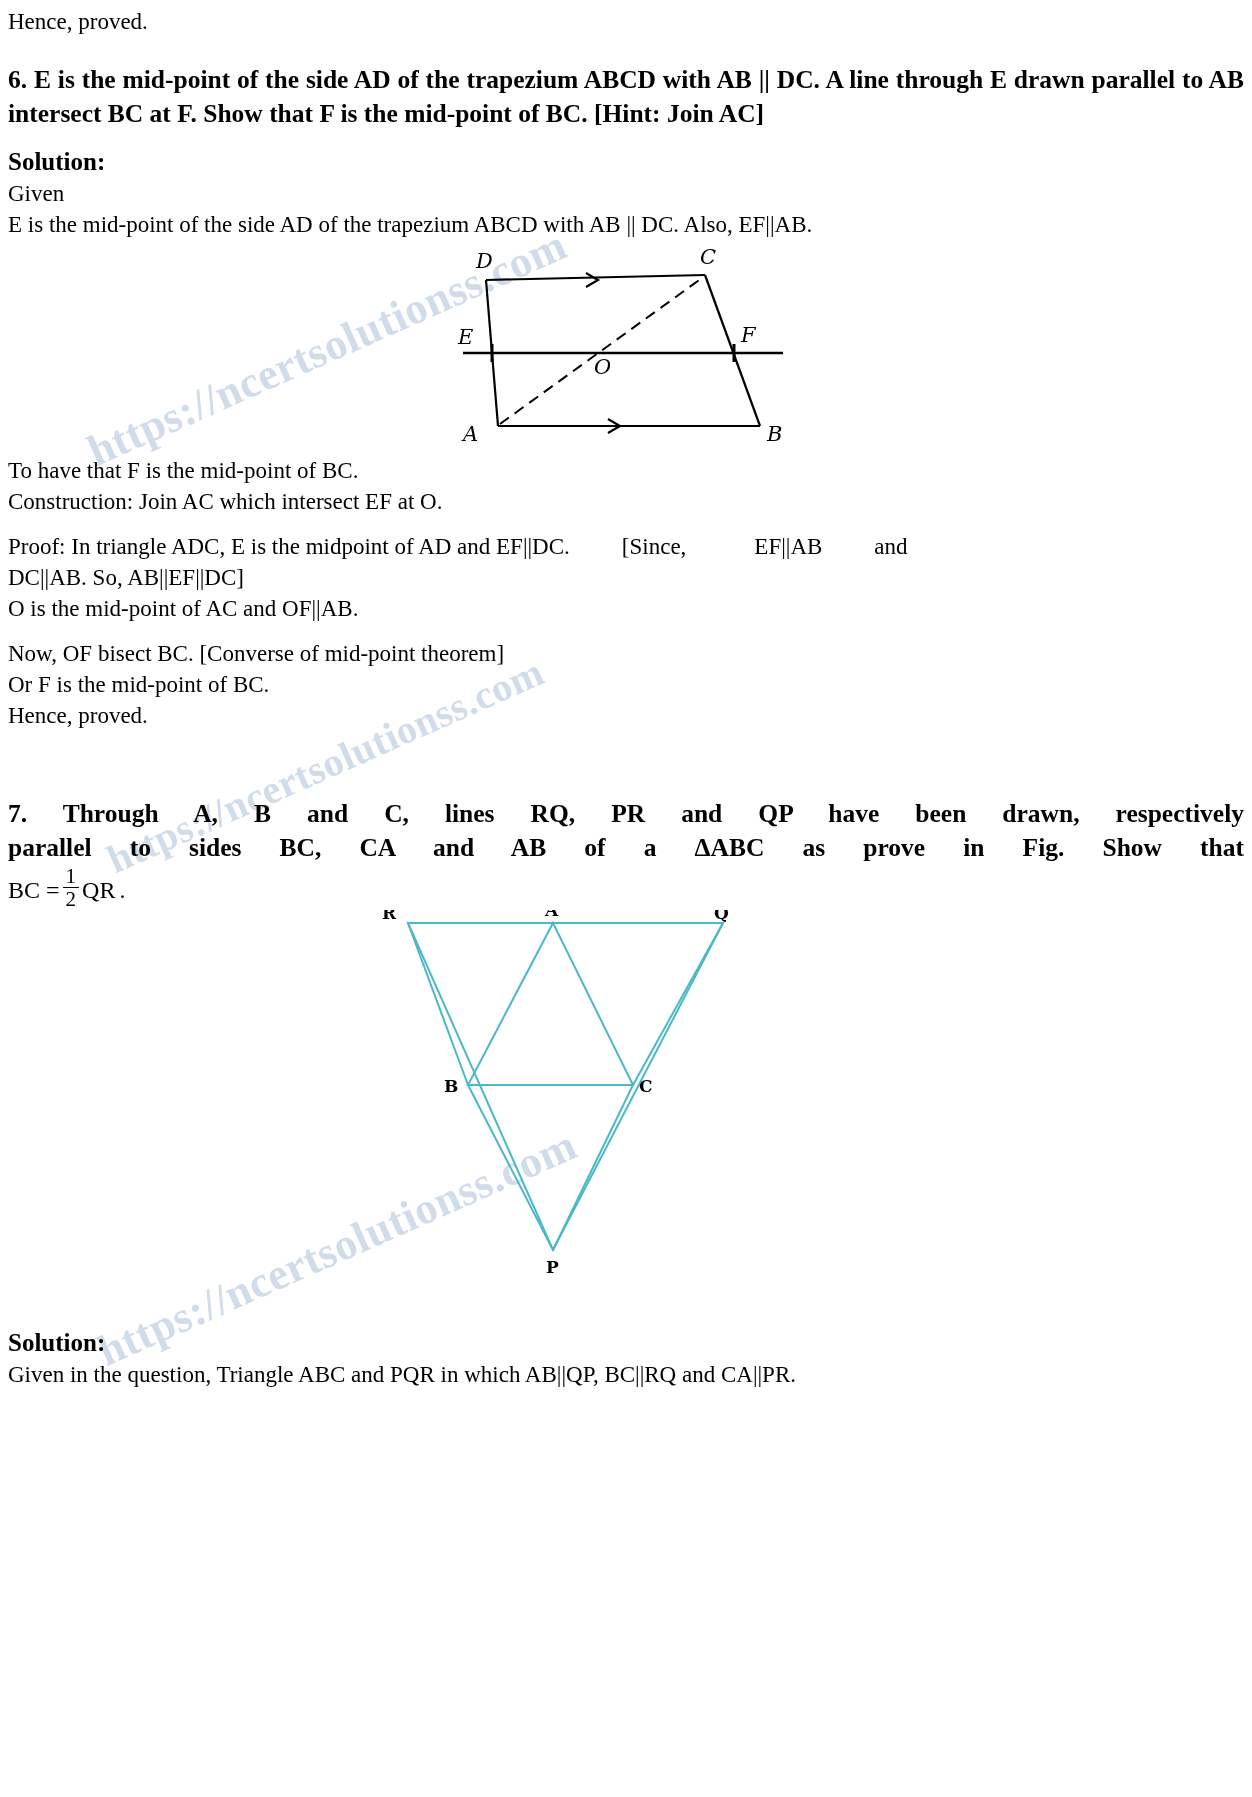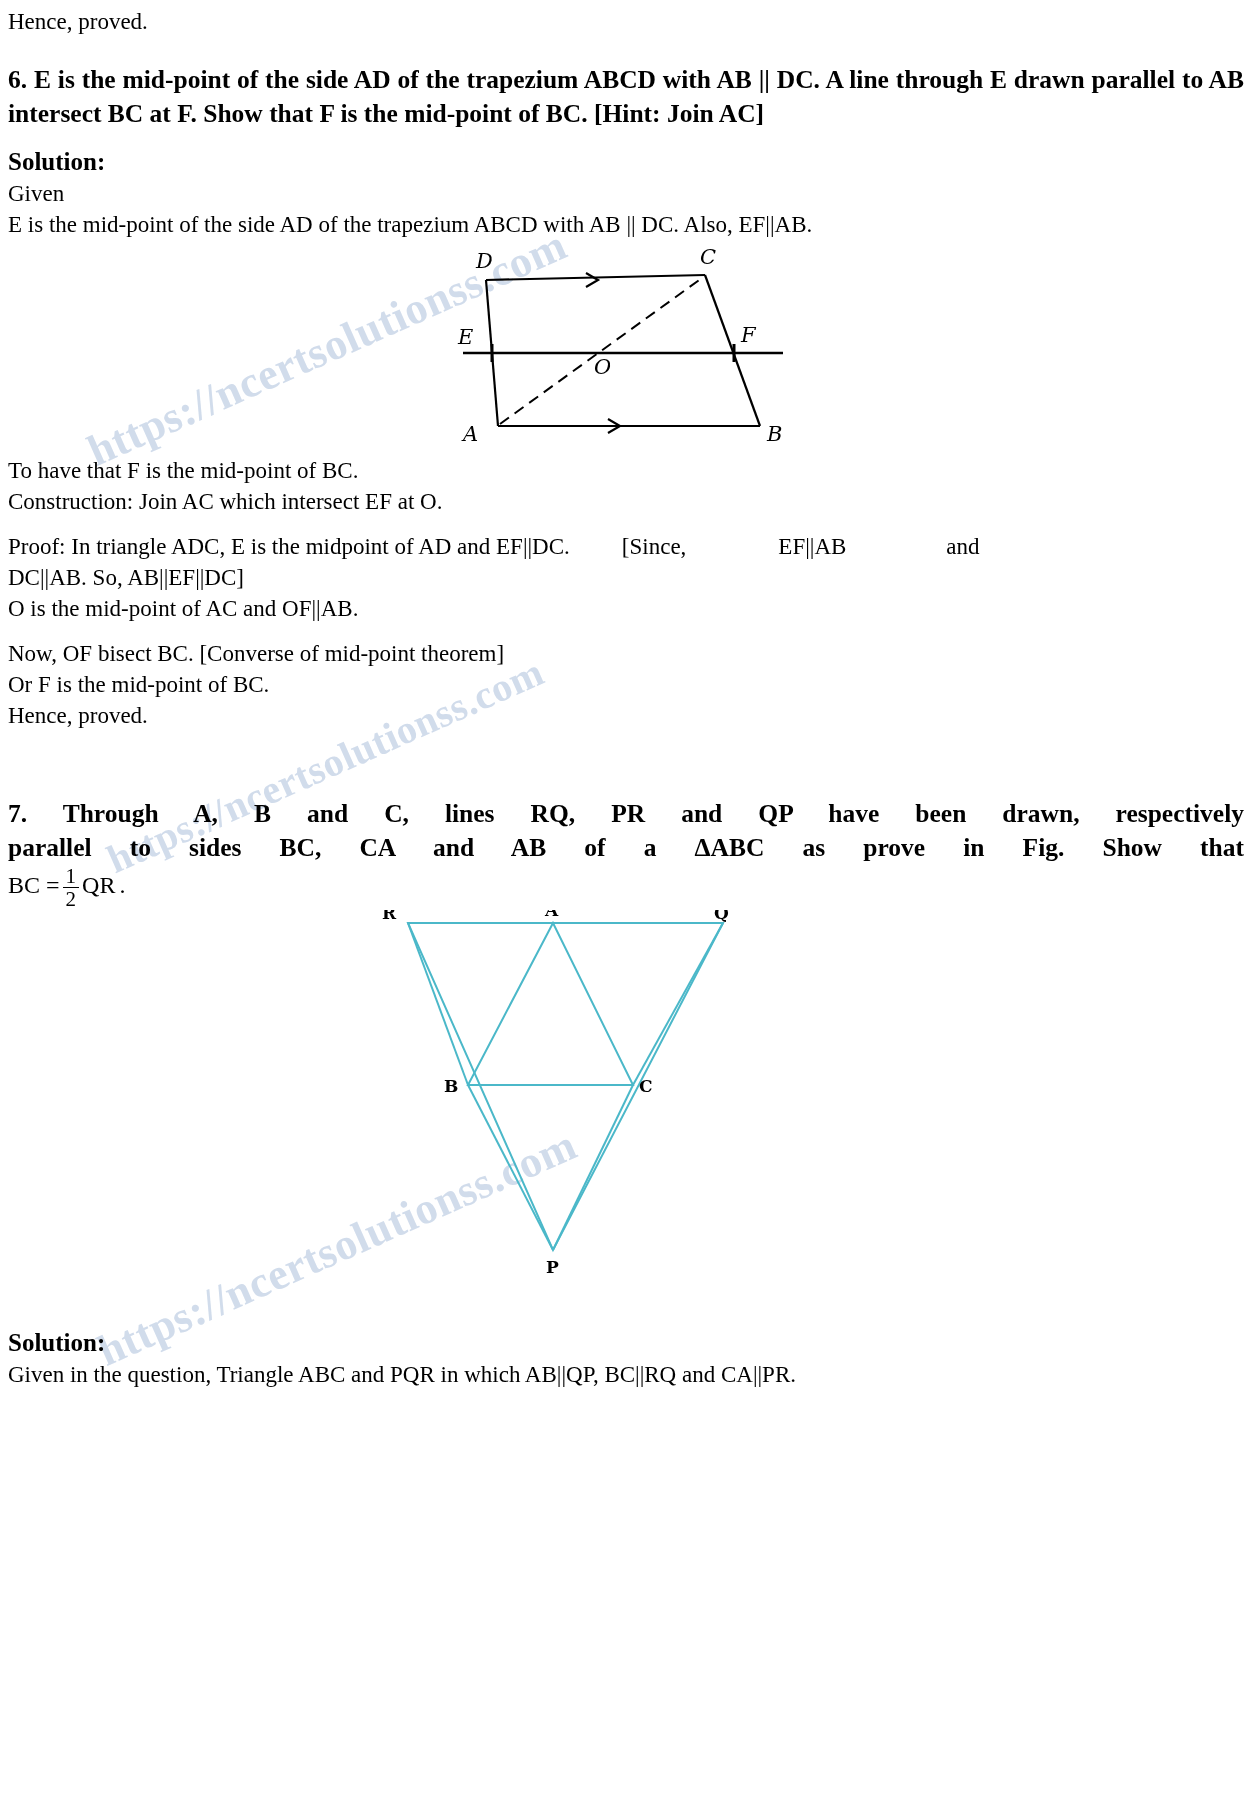--- a/index.html
+++ b/index.html
@@ -52,43 +52,43 @@
   .spacer-sm { height: 14px; }
   .spacer-md { height: 26px; }
   .spacer-lg { height: 40px; }
   .proof-row {
     display: flex;
     font-size: 23px;
     line-height: 31px;
   }
   .proof-row .seg1 { flex: 0 0 auto; }
   .proof-row .seg2 { margin-left: 52px; }
-  .proof-row .seg3 { margin-left: 92px; }
-  .proof-row .seg4 { margin-left: 100px; }
+  .proof-row .seg3 { margin-left: 68px; }
+  .proof-row .seg4 { margin-left: 52px; }
   .fig-wrap {
     position: relative;
     width: 100%;
     text-align: center;
   }
   .frac {
     display: inline-flex;
     flex-direction: column;
     align-items: center;
     vertical-align: -0.55em;
     margin: 0 3px;
     font-size: 21px;
     line-height: 1.05;
   }
   .frac .num { padding: 0 3px; }
   .frac .den { padding: 0 3px; border-top: 1.3px solid #000; }
   .formula {
     font-size: 24px;
     line-height: 40px;
     display: flex;
-    align-items: flex-start;
+    align-items: flex-end;
   }
   
   .wm {
     position: absolute;
     color: #c9d6e8;
     font-family: "Liberation Serif", serif;
     font-weight: bold;
     font-size: 44px;
     letter-spacing: 0.5px;
     transform-origin: left top;

